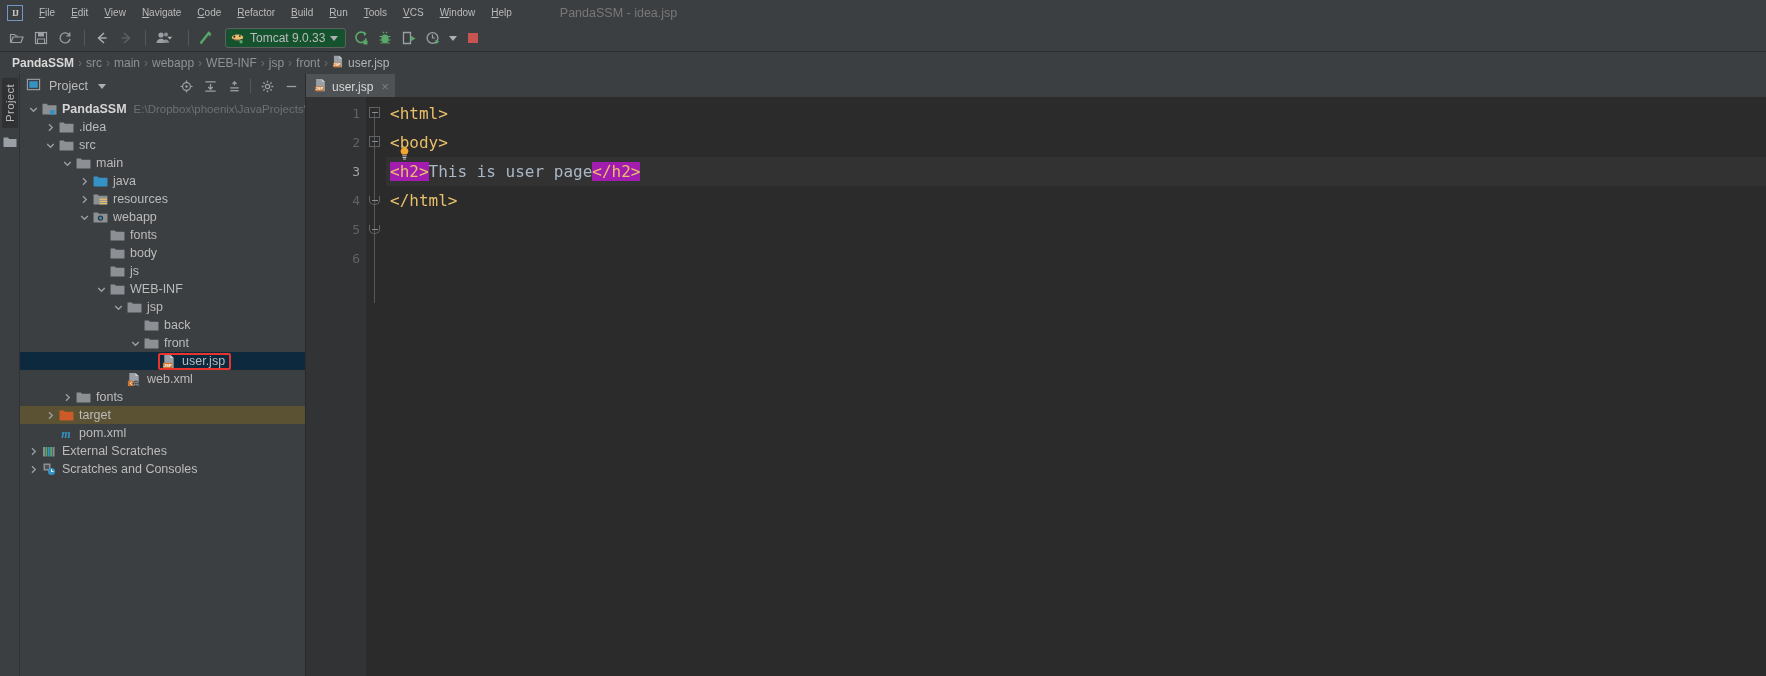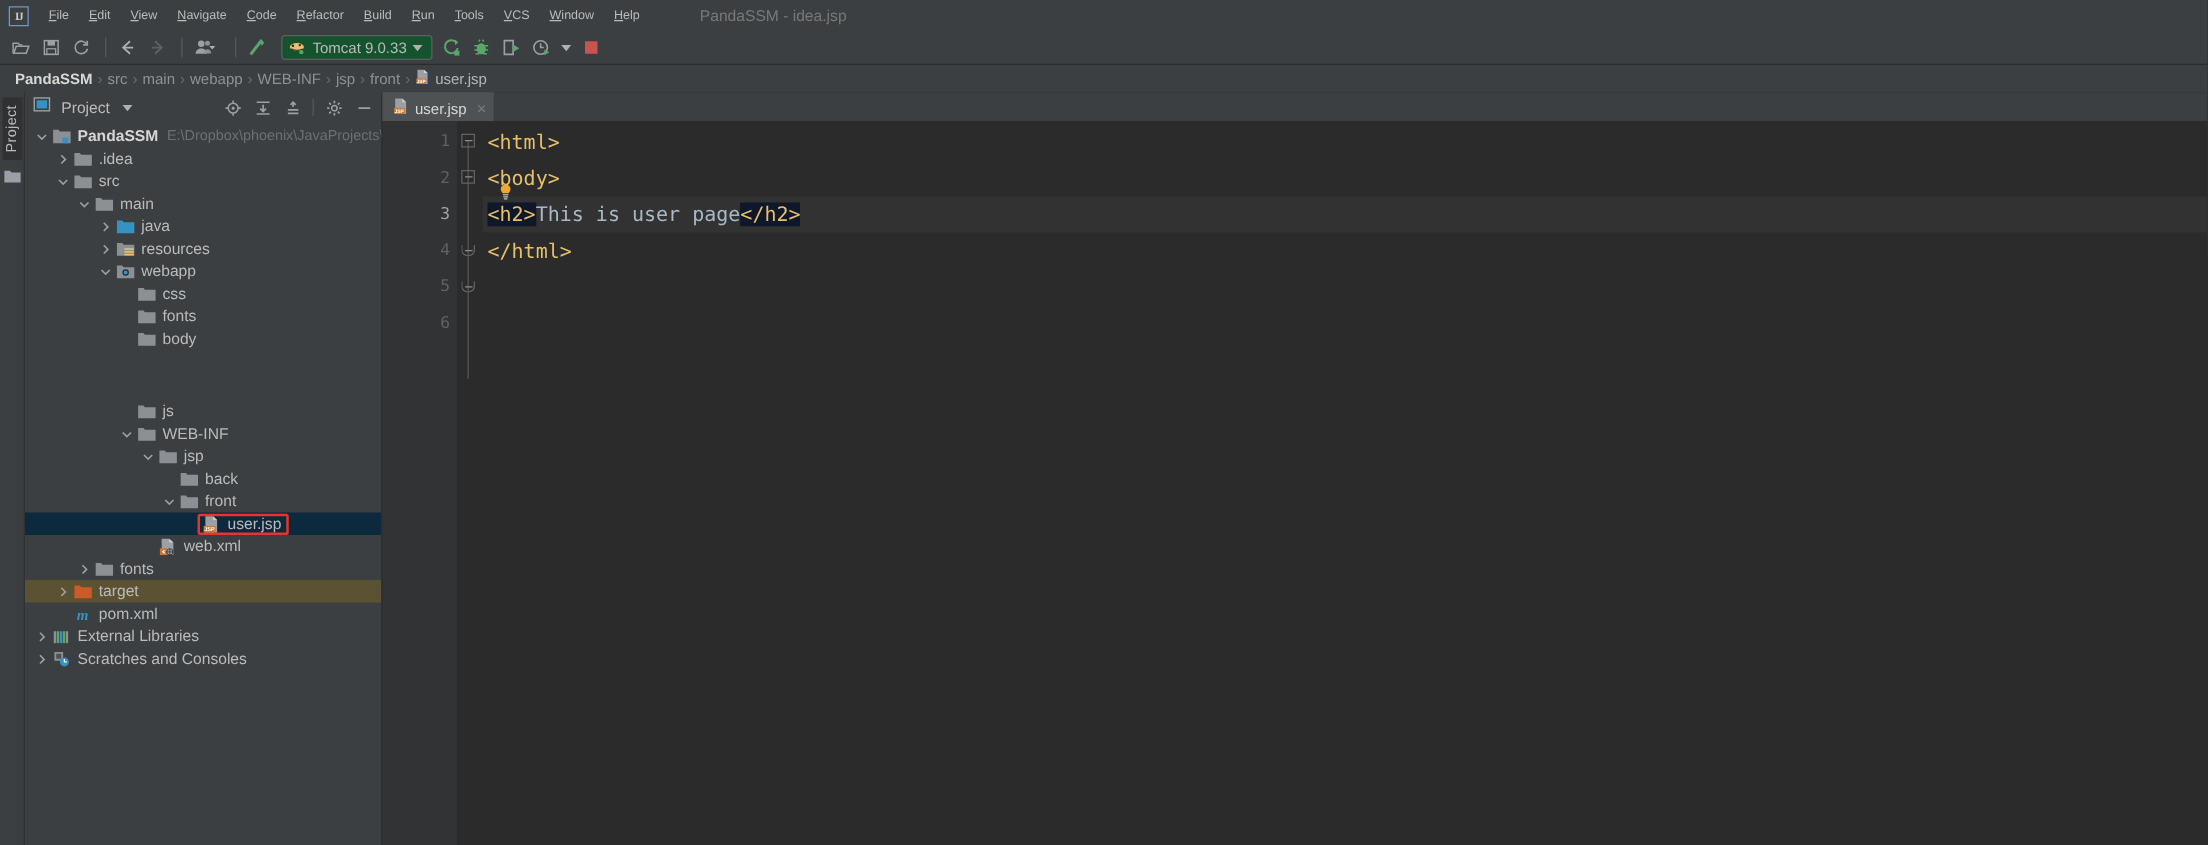--- a/index.html
+++ b/index.html
@@ -140,21 +140,21 @@
   .fold-line { position: absolute; left: 8px; width: 1px; background: #555859; }
 
   .code {
     flex: 1; font-family: "DejaVu Sans Mono", monospace; font-size: 16px;
     padding-top: 2px; position: relative; min-width: 0; overflow: hidden;
   }
   .cline { height: 29px; display: flex; align-items: center; padding-left: 4px; white-space: pre; }
   .cline.current { background: #323232; }
   .tag { color: #e8bf6a; }
   .txt { color: #a9b7c6; }
-  .hl { background: #0f172a; }
+  .hl { background: #a21caf; }
   .bulb {
     position: absolute; width: 11px; height: 13px; left: 13px;
   }
 </style>
 </head>
 <body>
 
 <div class="app">
 
   <div class="menubar">
@@ -471,46 +471,35 @@
             </span>
           </div>
           <div class="tree-row" style="padding-left: 76px;">
             <span class="arrow"></span>
             <span style="display: flex; align-items: center;">
               <span class="row-icon">
                 <svg width="15" height="13" viewBox="0 0 16 14">
                   <path d="M0.5 1.5h4.6l1.2 1.5h9.2v9.5H0.5z" fill="#8c9094"></path>
                 </svg>
               </span>
-              <span class="row-label">css</span>
+              <span class="row-label">fonts</span>
             </span>
           </div>
           <div class="tree-row" style="padding-left: 76px;">
             <span class="arrow"></span>
             <span style="display: flex; align-items: center;">
               <span class="row-icon">
                 <svg width="15" height="13" viewBox="0 0 16 14">
                   <path d="M0.5 1.5h4.6l1.2 1.5h9.2v9.5H0.5z" fill="#8c9094"></path>
                 </svg>
               </span>
-              <span class="row-label">fonts</span>
+              <span class="row-label">body</span>
             </span>
           </div>
           <div class="tree-row" style="padding-left: 76px;">
-            <span class="arrow"></span>
-            <span style="display: flex; align-items: center;">
-              <span class="row-icon">
-                <svg width="15" height="13" viewBox="0 0 16 14">
-                  <path d="M0.5 1.5h4.6l1.2 1.5h9.2v9.5H0.5z" fill="#8c9094"></path>
-                </svg>
-              </span>
-              <span class="row-label">body</span>
-            </span>
-          </div>
-          <div class="tree-row" style="padding-left: 76px; margin-top: 40px;">
             <span class="arrow"></span>
             <span style="display: flex; align-items: center;">
               <span class="row-icon">
                 <svg width="15" height="13" viewBox="0 0 16 14">
                   <path d="M0.5 1.5h4.6l1.2 1.5h9.2v9.5H0.5z" fill="#8c9094"></path>
                 </svg>
               </span>
               <span class="row-label">js</span>
             </span>
           </div>
@@ -650,21 +639,21 @@
             <span style="display: flex; align-items: center;">
               <span class="row-icon">
                 <svg width="14" height="13" viewBox="0 0 14 13">
                   <rect x="1" y="2" width="1.9" height="9.5" fill="#8c9094"></rect>
                   <rect x="3.4" y="2" width="1.9" height="9.5" fill="#59a869"></rect>
                   <rect x="5.8" y="2" width="1.9" height="9.5" fill="#3592c4"></rect>
                   <rect x="8.2" y="2" width="1.9" height="9.5" fill="#59a869"></rect>
                   <rect x="10.6" y="2" width="1.9" height="9.5" fill="#8c9094"></rect>
                 </svg>
               </span>
-              <span class="row-label">External Libraries</span>
+              <span class="row-label">External Scratches</span>
             </span>
           </div>
           <div class="tree-row" style="padding-left: 8px;">
             <span class="arrow">
               <svg width="9" height="9" viewBox="0 0 9 9">
                 <path d="M3 1.2L6.3 4.5 3 7.8" stroke="#9aa0a6" stroke-width="1.3" fill="none"></path>
               </svg>
             </span>
             <span style="display: flex; align-items: center;">
               <span class="row-icon">

